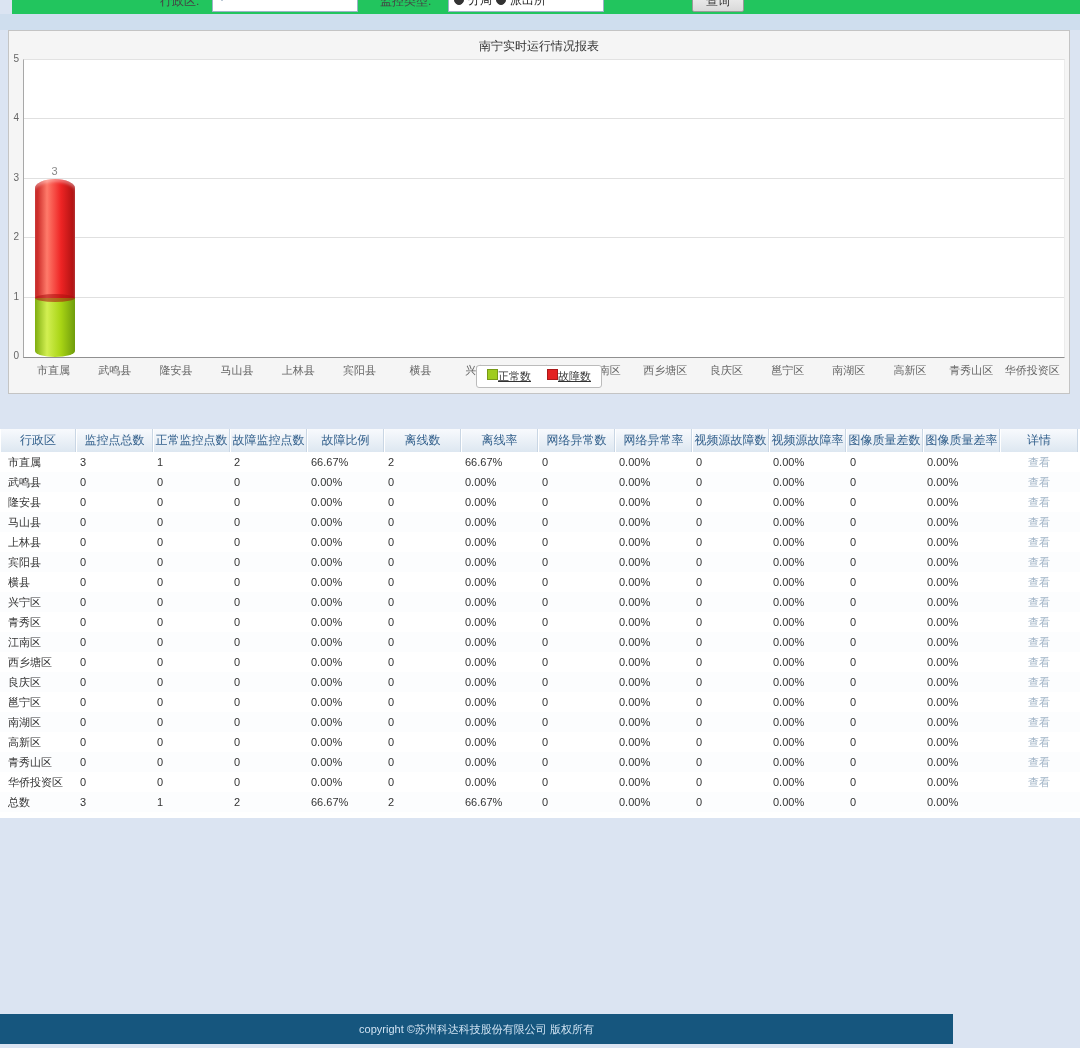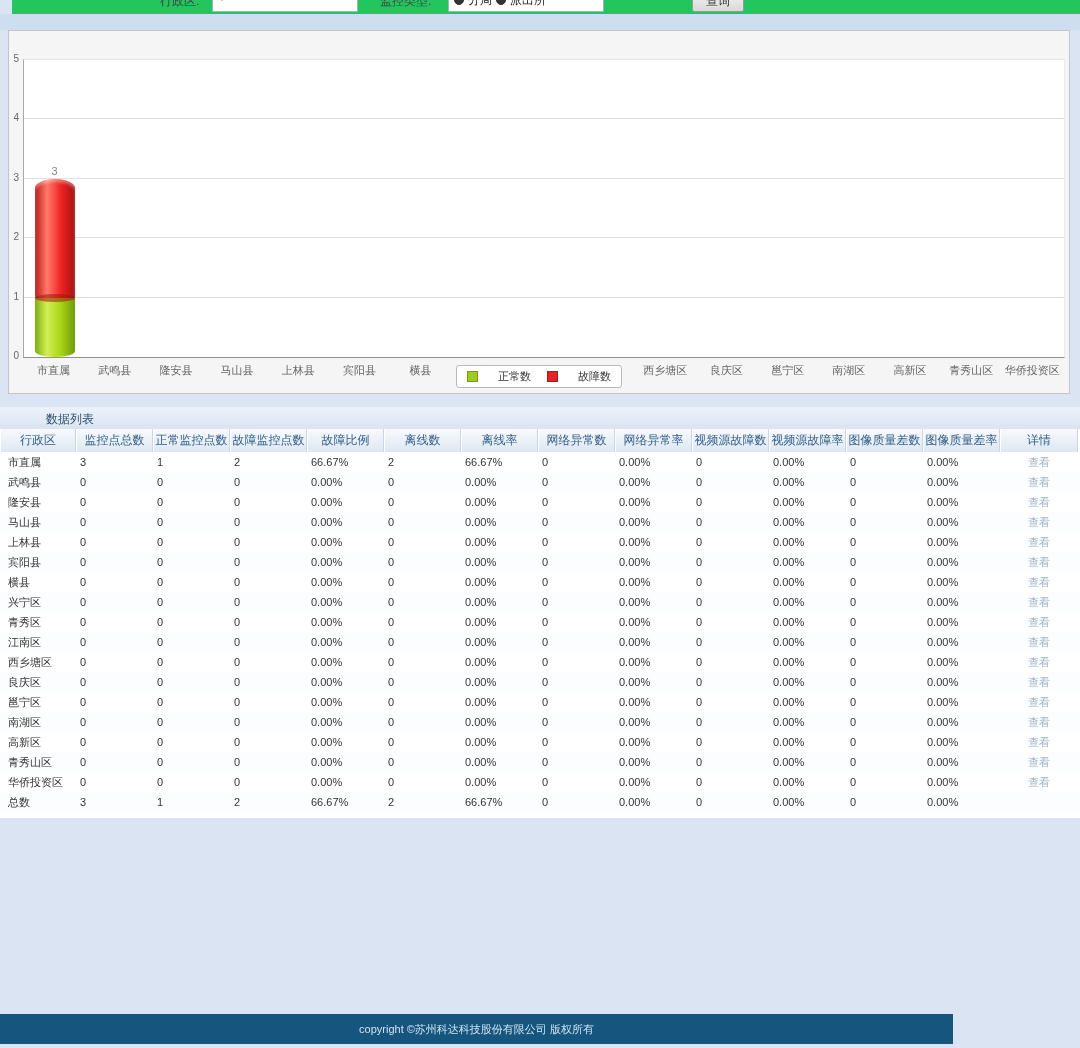--- a/index.html
+++ b/index.html
@@ -26,21 +26,21 @@
   .y-ticks span{position:absolute;right:2px;font-size:10px;color:#666;line-height:12px;}
   .x-labels{position:absolute;left:14px;top:332px;width:1040px;display:flex;}
   .x-labels span{display:inline-block;text-align:center;font-size:11px;color:#666;white-space:nowrap;overflow:hidden;}
   .bar-stack{position:absolute;bottom:0;}
   .seg{position:absolute;left:0;width:100%;}
   .seg-normal{background:linear-gradient(90deg,#7fae10,#d2ef52 30%,#a8d414 65%,#6f9c0c);border-radius:0 0 20px 20px / 0 0 6px 6px;}
   .seg-fault{background:linear-gradient(90deg,#c01818,#ff7a6a 30%,#ee2424 65%,#a81010);border-radius:20px 20px 0 0 / 9px 9px 0 0;box-shadow:inset 0 3px 3px rgba(255,255,255,0.35);}
   .seg-junction{position:absolute;left:0;width:100%;height:8px;border-radius:50%;background:rgba(170,15,15,0.55);}
   .bar-value{position:absolute;width:100%;text-align:center;font-size:11px;color:#888;}
   .legend{position:absolute;bottom:5px;left:50%;transform:translateX(-50%);display:inline-flex;gap:16px;background:#fff;border:1px solid #bbb;border-radius:3px;padding:3px 10px;align-items:center;}
-  .legend-item{display:flex;align-items:center;gap:20px;font-size:11px;color:#333;white-space:nowrap;}
+  .legend-item{display:flex;gap:0;font-size:11px;color:#333;white-space:nowrap;text-decoration:underline;}
   .legend-swatch{width:9px;height:9px;display:inline-block;border:1px solid rgba(0,0,0,0.25);}
 
   
   .section-bar{position:absolute;left:0;top:407px;width:1080px;height:24px;background:linear-gradient(#ecf2f9,#d8e3f0);border-top:1px solid #e8eef6;box-sizing:border-box;}
   .section-bar span{display:inline-block;margin-left:46px;line-height:23px;font-size:12px;color:#2f4f72;}
 
   .table-wrap{position:absolute;left:0;top:429px;width:1080px;background:#fff;padding-bottom:6px;}
   .thead{height:23px;white-space:nowrap;font-size:0;}
   .th{display:inline-block;height:23px;line-height:23px;text-align:center;font-size:12px;color:#33608c;background:linear-gradient(#f8fafd,#dde7f1);border-right:1px solid #c9d6e4;border-left:1px solid #ffffff;box-sizing:border-box;overflow:hidden;vertical-align:top;}
   .tr{height:20px;white-space:nowrap;font-size:0;}
@@ -69,20 +69,21 @@
       <span>分局</span>
       <span class="radio-dot"></span>
       <span>派出所</span>
     </div>
     <button class="tb-btn">查询</button>
   </div>
 
   <div class="blue-band"></div>
 
   <div class="chart-panel">
+    <div class="chart-title">南宁实时运行情况报表</div>
     <div class="y-ticks" id="yticks">
         <span style="bottom: -6px;">0</span>
         <span style="bottom: 53.4px;">1</span>
         <span style="bottom: 112.8px;">2</span>
         <span style="bottom: 172.2px;">3</span>
         <span style="bottom: 231.6px;">4</span>
         <span style="bottom: 291px;">5</span>
       </div>
     <div class="plot" id="plot">
         <div class="gridline" style="bottom: 59.4px;"></div>
@@ -120,23 +121,20 @@
           <span class="legend-swatch" style="background: rgb(159, 204, 30);"></span>
           <span>正常数</span>
         </div>
         <div class="legend-item">
           <span class="legend-swatch" style="background: rgb(227, 34, 34);"></span>
           <span>故障数</span>
         </div>
       </div>
   </div>
 
-  <div class="section-bar">
-    <span>数据列表</span>
-  </div>
 
   <div class="table-wrap">
     <div class="thead" id="thead"><span class="th" style="width: 76px;">行政区</span><span class="th" style="width: 77px;">监控点总数</span><span class="th" style="width: 77px;">正常监控点数</span><span class="th" style="width: 77px;">故障监控点数</span><span class="th" style="width: 77px;">故障比例</span><span class="th" style="width: 77px;">离线数</span><span class="th" style="width: 77px;">离线率</span><span class="th" style="width: 77px;">网络异常数</span><span class="th" style="width: 77px;">网络异常率</span><span class="th" style="width: 77px;">视频源故障数</span><span class="th" style="width: 77px;">视频源故障率</span><span class="th" style="width: 77px;">图像质量差数</span><span class="th" style="width: 77px;">图像质量差率</span><span class="th" style="width: 78px;">详情</span></div>
     <div id="tbody">
         <div class="tr"><span class="td first" style="width: 76px;">市直属</span><span class="td" style="width: 77px;">3</span><span class="td" style="width: 77px;">1</span><span class="td" style="width: 77px;">2</span><span class="td" style="width: 77px;">66.67%</span><span class="td" style="width: 77px;">2</span><span class="td" style="width: 77px;">66.67%</span><span class="td" style="width: 77px;">0</span><span class="td" style="width: 77px;">0.00%</span><span class="td" style="width: 77px;">0</span><span class="td" style="width: 77px;">0.00%</span><span class="td" style="width: 77px;">0</span><span class="td" style="width: 77px;">0.00%</span><span class="td detail" style="width: 78px;"><span class="detail-link">查看</span></span></div>
         <div class="tr alt"><span class="td first" style="width: 76px;">武鸣县</span><span class="td" style="width: 77px;">0</span><span class="td" style="width: 77px;">0</span><span class="td" style="width: 77px;">0</span><span class="td" style="width: 77px;">0.00%</span><span class="td" style="width: 77px;">0</span><span class="td" style="width: 77px;">0.00%</span><span class="td" style="width: 77px;">0</span><span class="td" style="width: 77px;">0.00%</span><span class="td" style="width: 77px;">0</span><span class="td" style="width: 77px;">0.00%</span><span class="td" style="width: 77px;">0</span><span class="td" style="width: 77px;">0.00%</span><span class="td detail" style="width: 78px;"><span class="detail-link">查看</span></span></div>
         <div class="tr"><span class="td first" style="width: 76px;">隆安县</span><span class="td" style="width: 77px;">0</span><span class="td" style="width: 77px;">0</span><span class="td" style="width: 77px;">0</span><span class="td" style="width: 77px;">0.00%</span><span class="td" style="width: 77px;">0</span><span class="td" style="width: 77px;">0.00%</span><span class="td" style="width: 77px;">0</span><span class="td" style="width: 77px;">0.00%</span><span class="td" style="width: 77px;">0</span><span class="td" style="width: 77px;">0.00%</span><span class="td" style="width: 77px;">0</span><span class="td" style="width: 77px;">0.00%</span><span class="td detail" style="width: 78px;"><span class="detail-link">查看</span></span></div>
         <div class="tr alt"><span class="td first" style="width: 76px;">马山县</span><span class="td" style="width: 77px;">0</span><span class="td" style="width: 77px;">0</span><span class="td" style="width: 77px;">0</span><span class="td" style="width: 77px;">0.00%</span><span class="td" style="width: 77px;">0</span><span class="td" style="width: 77px;">0.00%</span><span class="td" style="width: 77px;">0</span><span class="td" style="width: 77px;">0.00%</span><span class="td" style="width: 77px;">0</span><span class="td" style="width: 77px;">0.00%</span><span class="td" style="width: 77px;">0</span><span class="td" style="width: 77px;">0.00%</span><span class="td detail" style="width: 78px;"><span class="detail-link">查看</span></span></div>
         <div class="tr"><span class="td first" style="width: 76px;">上林县</span><span class="td" style="width: 77px;">0</span><span class="td" style="width: 77px;">0</span><span class="td" style="width: 77px;">0</span><span class="td" style="width: 77px;">0.00%</span><span class="td" style="width: 77px;">0</span><span class="td" style="width: 77px;">0.00%</span><span class="td" style="width: 77px;">0</span><span class="td" style="width: 77px;">0.00%</span><span class="td" style="width: 77px;">0</span><span class="td" style="width: 77px;">0.00%</span><span class="td" style="width: 77px;">0</span><span class="td" style="width: 77px;">0.00%</span><span class="td detail" style="width: 78px;"><span class="detail-link">查看</span></span></div>
         <div class="tr alt"><span class="td first" style="width: 76px;">宾阳县</span><span class="td" style="width: 77px;">0</span><span class="td" style="width: 77px;">0</span><span class="td" style="width: 77px;">0</span><span class="td" style="width: 77px;">0.00%</span><span class="td" style="width: 77px;">0</span><span class="td" style="width: 77px;">0.00%</span><span class="td" style="width: 77px;">0</span><span class="td" style="width: 77px;">0.00%</span><span class="td" style="width: 77px;">0</span><span class="td" style="width: 77px;">0.00%</span><span class="td" style="width: 77px;">0</span><span class="td" style="width: 77px;">0.00%</span><span class="td detail" style="width: 78px;"><span class="detail-link">查看</span></span></div>

